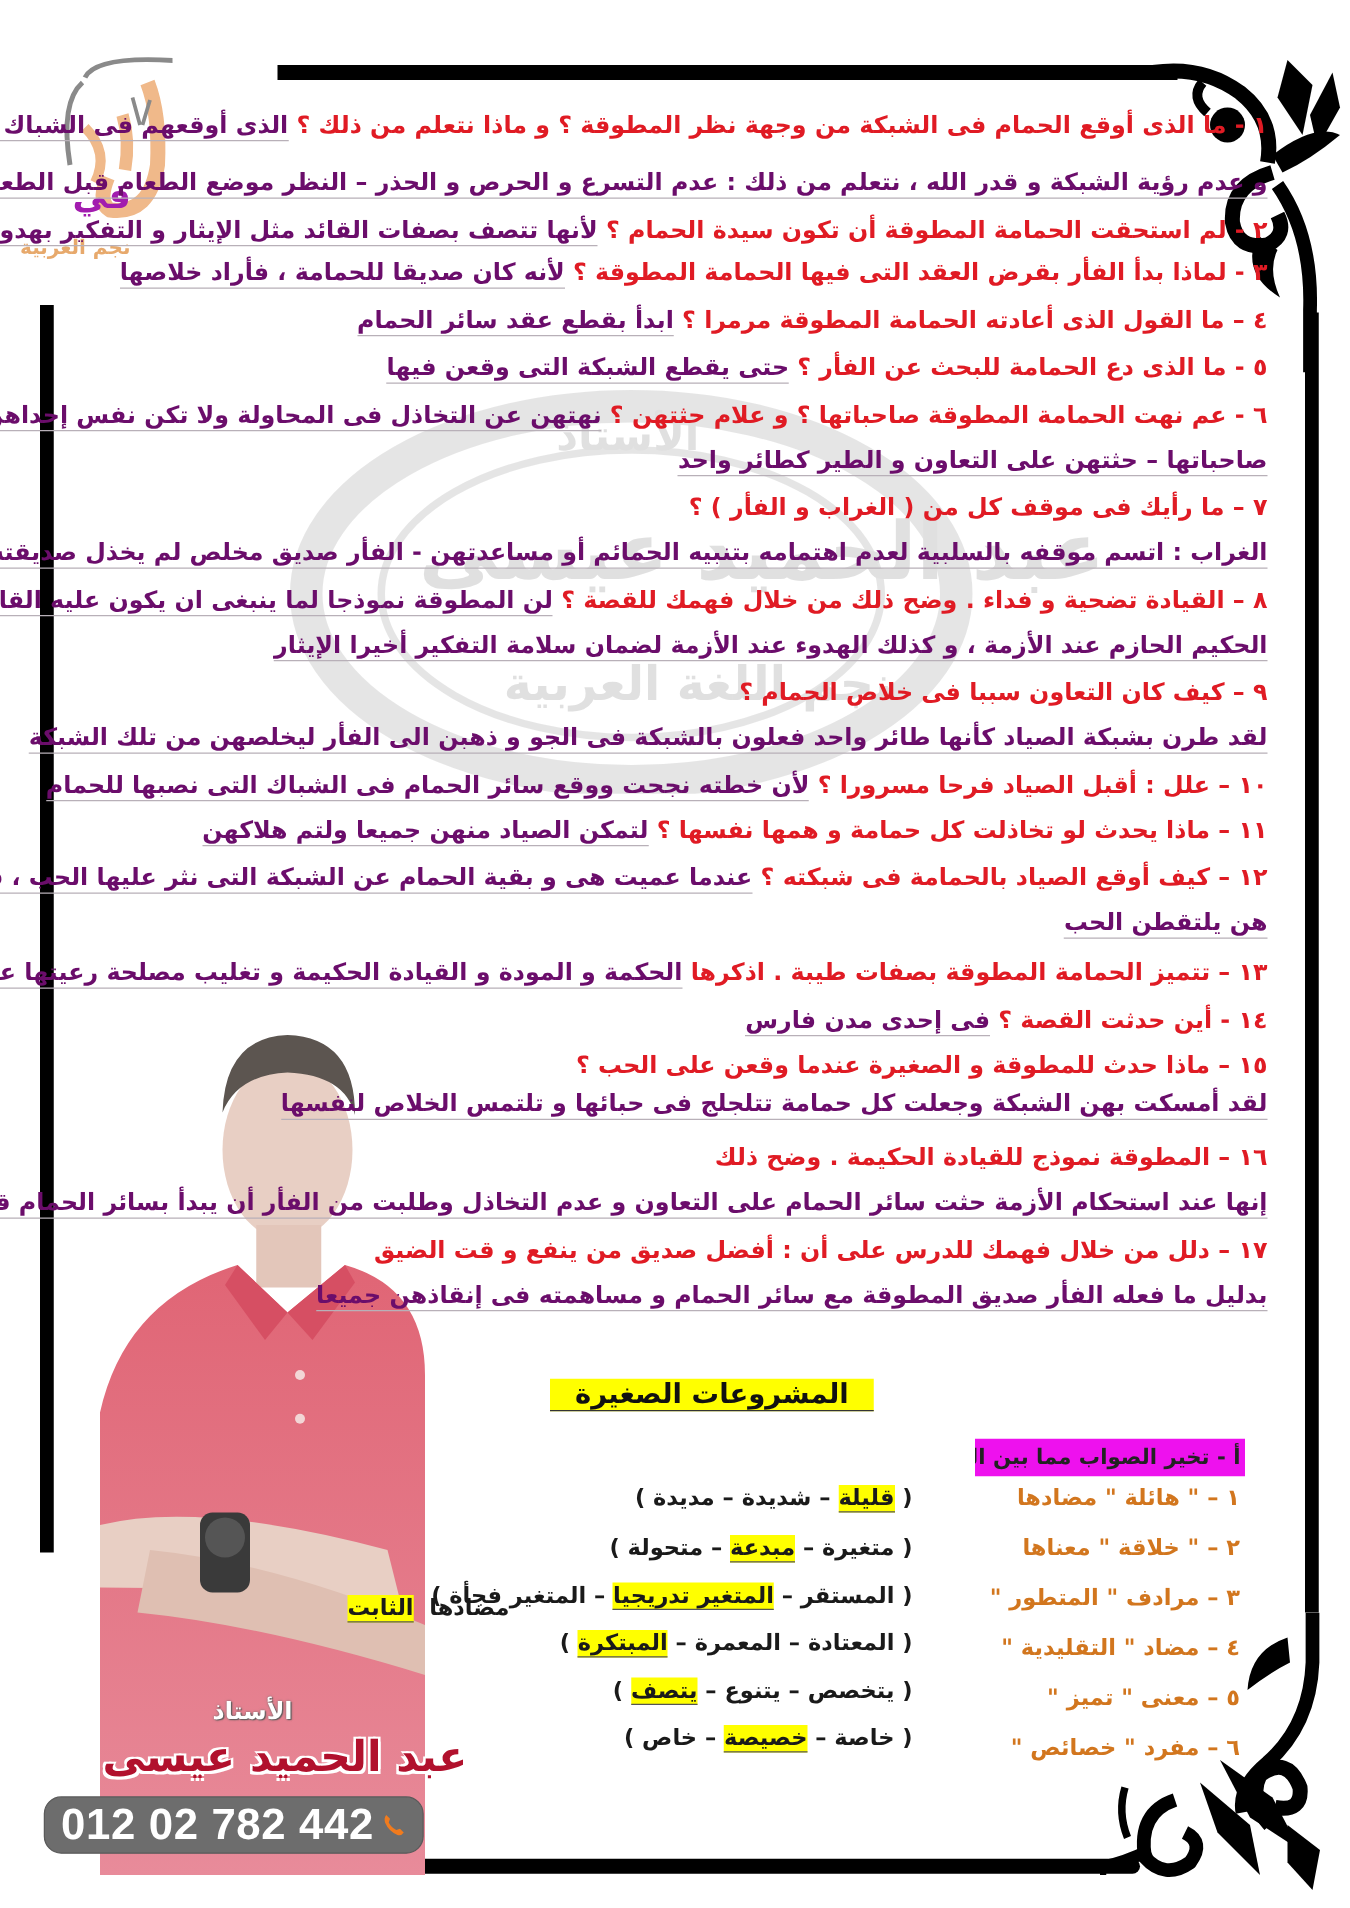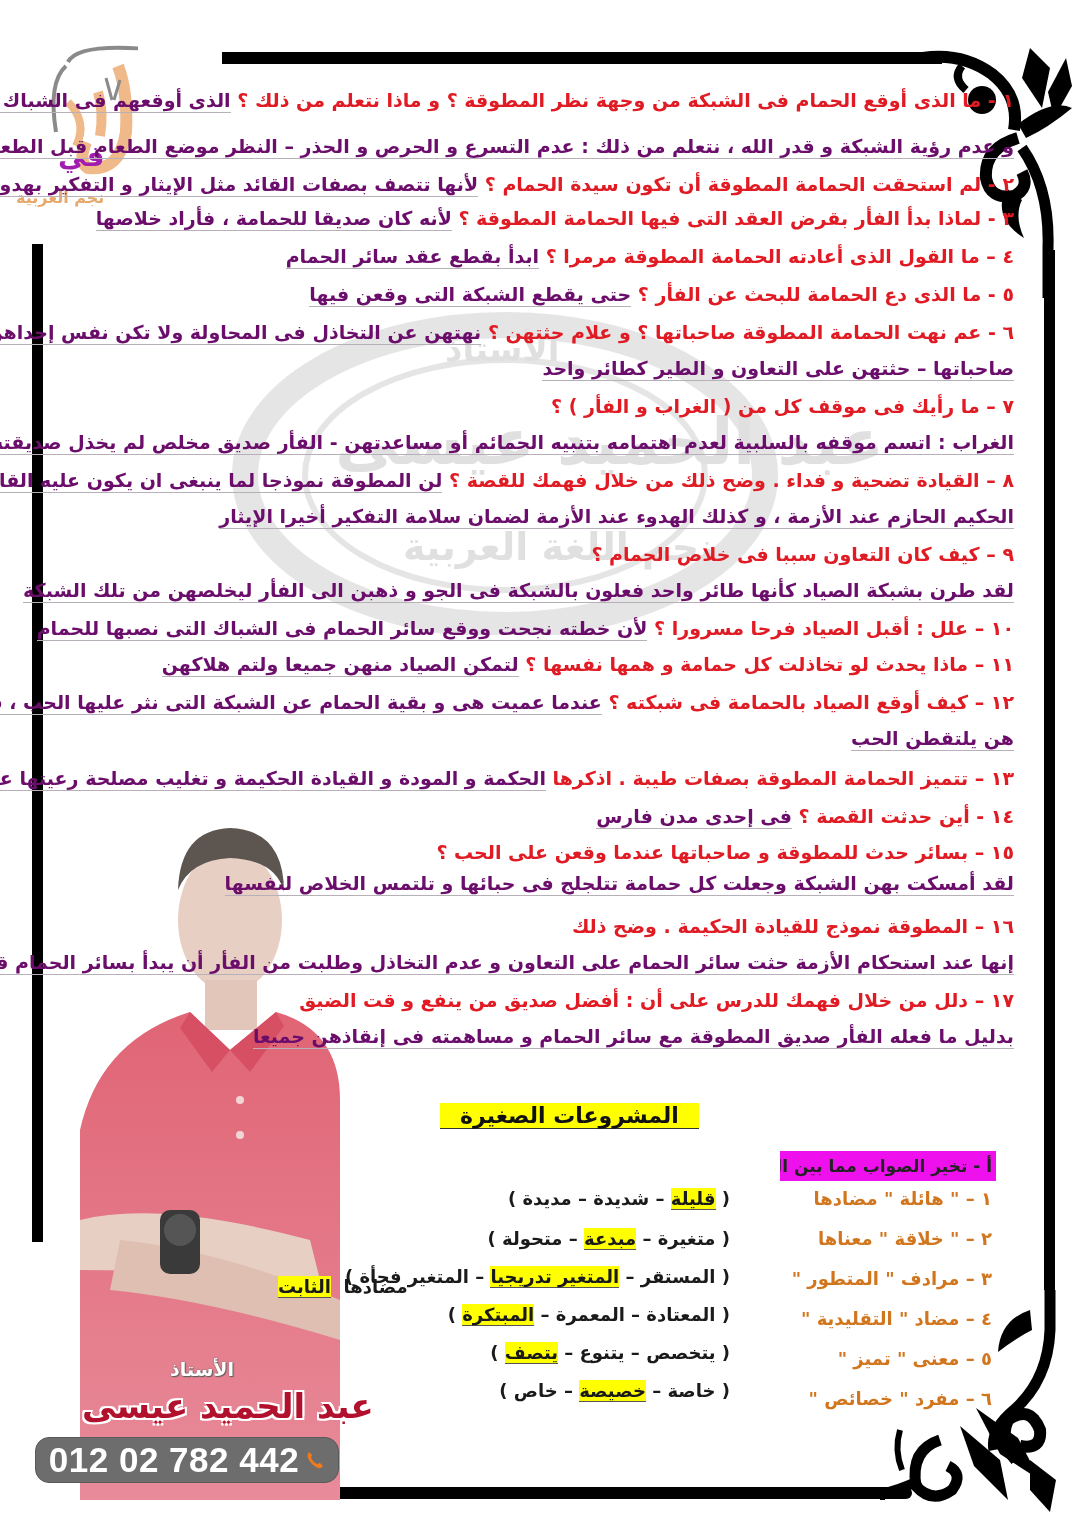--- a/index.html
+++ b/index.html
@@ -289,21 +289,21 @@
   </div>
 
   <div class="line" style="top:720px;">
     <span class="q">١٤</span>
     <span class="q">- أين حدثت القصة ؟</span>
     <span class="a">فى إحدى مدن فارس</span>
   </div>
 
   <div class="line" style="top:756px;">
     <span class="q">١٥</span>
-    <span class="q">– بسائر حدث للمطوقة و صاحباتها عندما وقعن على الحب ؟</span>
+    <span class="q">– ماذا حدث للمطوقة و الصغيرة عندما وقعن على الحب ؟</span>
   </div>
   <div class="line" style="top:787px;">
     <span class="a">لقد أمسكت بهن الشبكة وجعلت كل حمامة تتلجلج فى حبائها و تلتمس الخلاص لنفسها</span>
   </div>
 
   <div class="line" style="top:830px;">
     <span class="q">١٦</span>
     <span class="q">– المطوقة نموذج للقيادة الحكيمة . وضح ذلك</span>
   </div>
   <div class="line" style="top:866px;">

